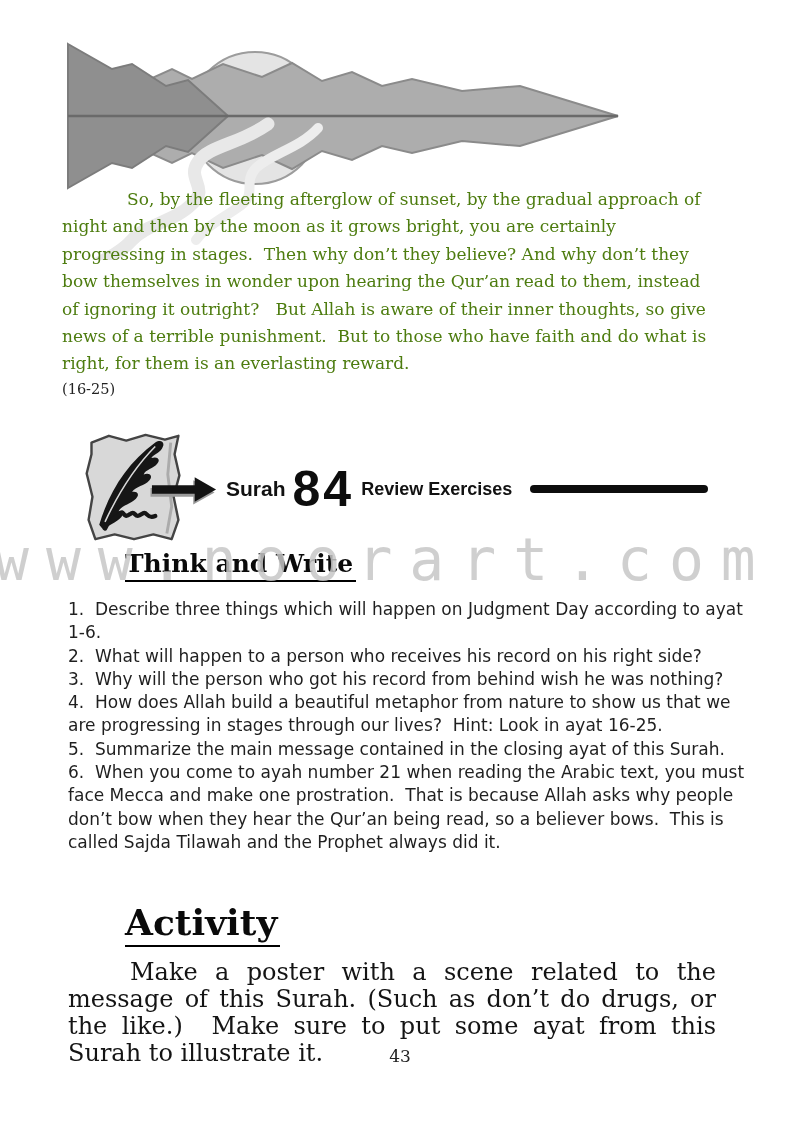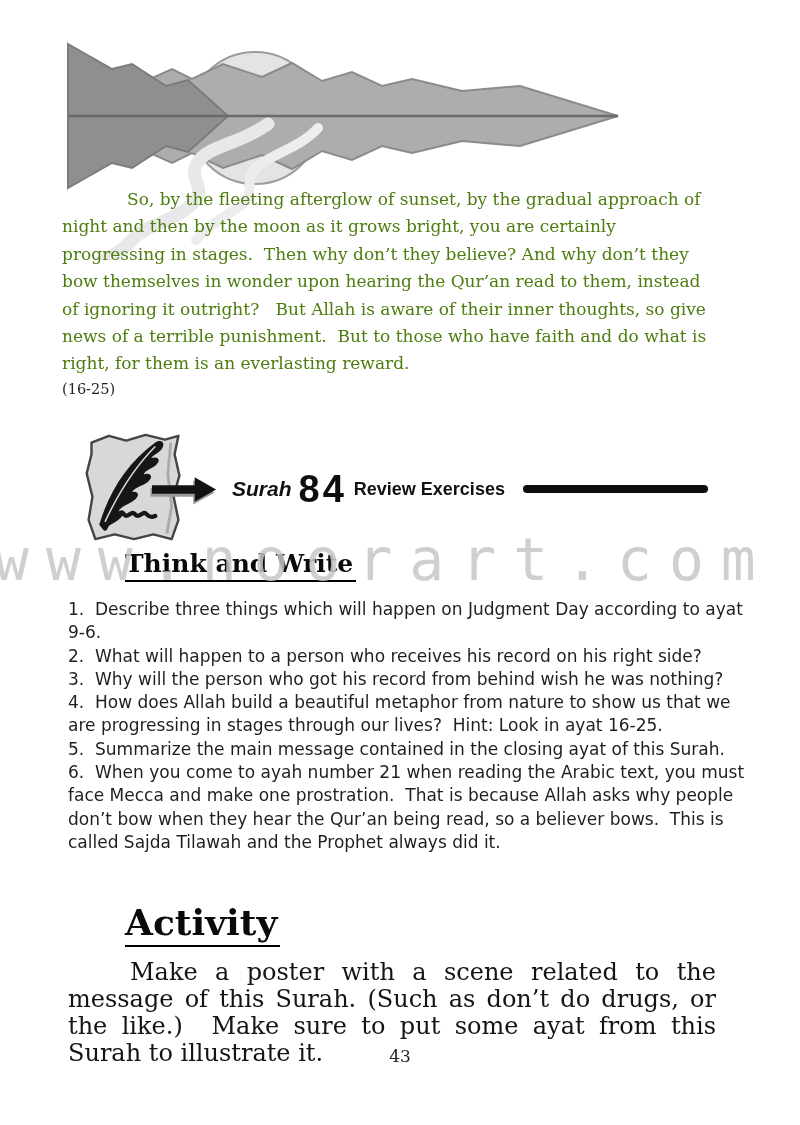--- a/index.html
+++ b/index.html
@@ -16,22 +16,22 @@
     margin:0;font-size:17px;line-height:27.4px;text-indent:65px;
     text-align:left;white-space:pre-wrap;color:#4d7c0f;
   }
   .citation{margin:3px 0 0 0;font-size:14.5px;color:#222;}
   
   .ex-header{position:absolute;left:0;top:428px;right:0;height:128px;}
   .quill{position:absolute;left:75px;top:3px;width:118px;height:114px;}
   .ex-row{position:absolute;left:150px;right:92px;top:38px;height:46px;
     display:flex;align-items:center;font-family:"Liberation Sans", sans-serif;}
   .arrow{width:68px;height:33px;flex:0 0 auto;}
-  .surah-label{font-size:21px;margin-left:14px;font-weight:600;color:#111;font-style:italic;}
-  .surah-num{font-size:38px;font-weight:700;letter-spacing:3px;margin:0 7px;color:#0d0d0d;}
+  .surah-label{font-size:21px;margin-left:8px;font-weight:600;color:#111;}
+  .surah-num{font-size:50px;font-weight:700;letter-spacing:3px;margin:0 7px;color:#0d0d0d;}
   .ex-title{font-size:18px;font-weight:600;color:#111;}
   .title-rule{flex:1 1 auto;height:8px;background:#0d0d0d;border-radius:4px;margin-left:18px;}
   
   .watermark{
     position:absolute;left:-6px;top:531px;z-index:20;pointer-events:none;
     font-family:"DejaVu Sans Mono", monospace;font-size:58px;line-height:1;
     letter-spacing:17px;white-space:nowrap;color:rgba(199,199,199,0.85);
   }
   
   .think-heading{
@@ -101,21 +101,21 @@
       <span class="ex-title">Review Exercises</span>
       <div class="title-rule"></div>
     </div>
   </div>
 
   <div class="watermark">www.noorart.com</div>
 
   <div class="think-heading">Think and Write</div>
 
   <div class="questions">
-    <p class="q">1.  Describe three things which will happen on Judgment Day according to ayat 9-6.</p>
+    <p class="q">1.  Describe three things which will happen on Judgment Day according to ayat 1-6.</p>
     <p class="q">2.  What will happen to a person who receives his record on his right side?</p>
     <p class="q">3.  Why will the person who got his record from behind wish he was nothing?</p>
     <p class="q">4.  How does Allah build a beautiful metaphor from nature to show us that we are progressing in stages through our lives?  Hint: Look in ayat 16-25.</p>
     <p class="q">5.  Summarize the main message contained in the closing ayat of this Surah.</p>
     <p class="q">6.  When you come to ayah number 21 when reading the Arabic text, you must face Mecca and make one prostration.  That is because Allah asks why people don’t bow when they hear the Qur’an being read, so a believer bows.  This is called Sajda Tilawah and the Prophet always did it.</p>
   </div>
 
   <div class="activity-heading">Activity</div>
   <p class="activity-text">Make a poster with a scene related to the message of this Surah. (Such as don’t do drugs, or the like.)  Make sure to put some ayat from this Surah to illustrate it.</p>
 

